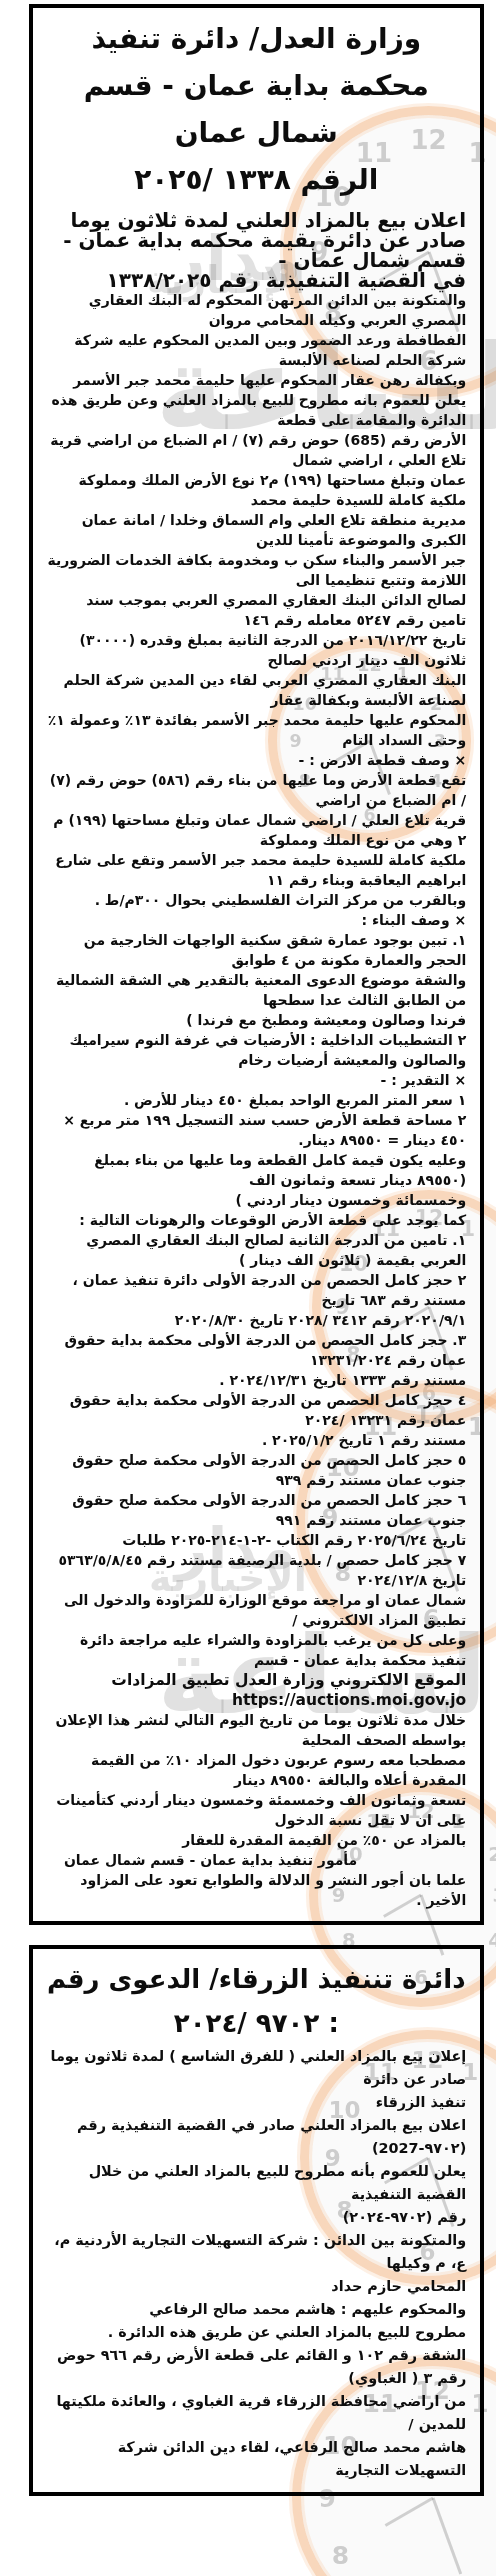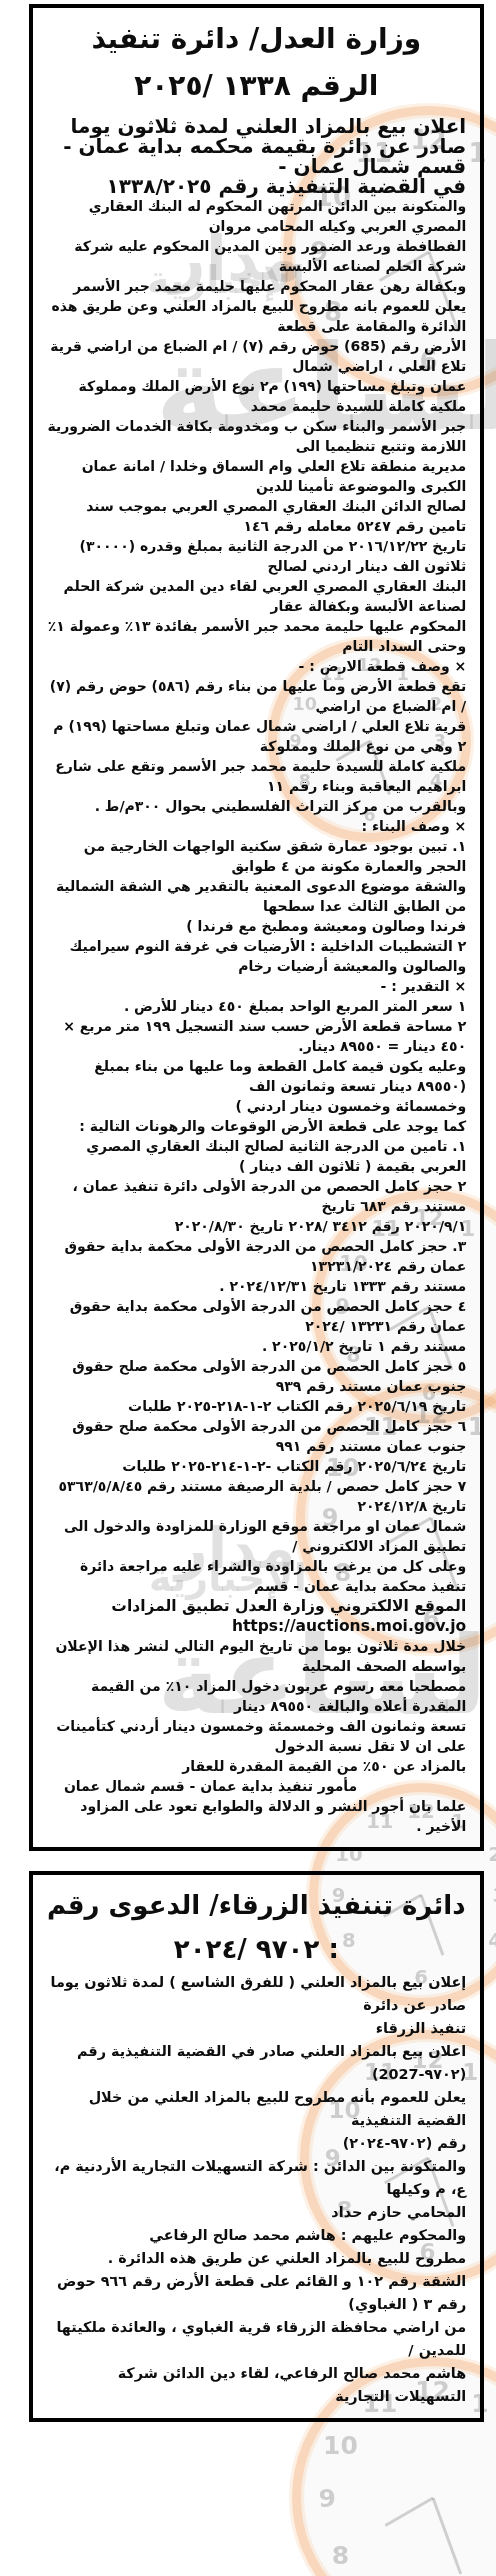--- a/index.html
+++ b/index.html
@@ -146,34 +146,35 @@
       <div class="wm-word" style="left: 155px; top: 319px; font-size: 118px;">الساعة</div>
       <div class="wm-word" style="left: 170px; top: 222px; font-size: 62px;">مدار</div>
       <div class="wm-word" style="left: 149px; top: 1556px; font-size: 38px;">الإخبارية</div>
       <div class="wm-word" style="left: 157px; top: 1613px; font-size: 108px;">الساعة</div>
       <div class="wm-word" style="left: 175px; top: 1515px; font-size: 57px;">مدار</div>
     </div>
   <div id="content">
     <section class="notice n1">
       <div class="head">
           <div class="head-line">وزارة العدل/ دائرة تنفيذ</div>
+          <div class="head-line">محكمة بداية عمان - قسم شمال عمان</div>
           <div class="head-line">الرقم ١٣٣٨ /٢٠٢٥</div>
         </div>
       <div class="body">
           <div class="line sub">اعلان بيع بالمزاد العلني لمدة ثلاثون يوما</div>
           <div class="line sub">صادر عن دائرة بقيمة محكمه بداية عمان - قسم شمال عمان -</div>
           <div class="line sub">في القضية التنفيذية رقم ١٣٣٨/٢٠٢٥</div>
           <div class="line">والمتكونة بين الدائن المرتهن المحكوم له البنك العقاري المصري العربي وكيله المحامي مروان</div>
           <div class="line">الفطافطة ورعد الضمور وبين المدين المحكوم عليه شركة شركة الحلم لصناعه الألبسة</div>
           <div class="line">وبكفالة رهن عقار المحكوم عليها حليمة محمد جبر الأسمر</div>
           <div class="line">يعلن للعموم بانه مطروح للبيع بالمزاد العلني وعن طريق هذه الدائرة والمقامة على قطعة</div>
           <div class="line">الأرض رقم (685) حوض رقم (٧) / ام الضباع من اراضي قرية تلاع العلي ، اراضي شمال</div>
           <div class="line">عمان وتبلغ مساحتها (١٩٩) م٢ نوع الأرض الملك ومملوكة ملكية كاملة للسيدة حليمة محمد</div>
+          <div class="line">مديرية منطقة تلاع العلي وام السماق وخلدا / امانة عمان الكبرى والموضوعة تأمينا للدين</div>
           <div class="line">جبر الأسمر والبناء سكن ب ومخدومة بكافة الخدمات الضرورية اللازمة وتتبع تنظيميا الى</div>
-          <div class="line">مديرية منطقة تلاع العلي وام السماق وخلدا / امانة عمان الكبرى والموضوعة تأمينا للدين</div>
           <div class="line">لصالح الدائن البنك العقاري المصري العربي بموجب سند تامين رقم ٥٢٤٧ معامله رقم ١٤٦</div>
           <div class="line">تاريخ ٢٠١٦/١٢/٢٢ من الدرجة الثانية بمبلغ وقدره (٣٠٠٠٠) ثلاثون الف دينار اردني لصالح</div>
           <div class="line">البنك العقاري المصري العربي لقاء دين المدين شركة الحلم لصناعة الألبسة وبكفالة عقار</div>
           <div class="line">المحكوم عليها حليمة محمد جبر الأسمر بفائدة ١٣٪ وعمولة ١٪ وحتى السداد التام</div>
           <div class="line">× وصف قطعة الارض : -</div>
           <div class="line">تقع قطعة الأرض وما عليها من بناء رقم (٥٨٦) حوض رقم (٧) / ام الضباع من اراضي</div>
           <div class="line">قرية تلاع العلي / اراضي شمال عمان وتبلغ مساحتها (١٩٩) م ٢ وهي من نوع الملك ومملوكة</div>
           <div class="line">ملكية كاملة للسيدة حليمة محمد جبر الأسمر وتقع على شارع ابراهيم اليعاقبة وبناء رقم ١١</div>
           <div class="line">وبالقرب من مركز التراث الفلسطيني بحوال ٣٠٠م/ط .</div>
           <div class="line">× وصف البناء :</div>
@@ -188,21 +189,20 @@
           <div class="line">وخمسمائة وخمسون دينار اردني )</div>
           <div class="line">كما يوجد على قطعة الأرض الوقوعات والرهونات التالية :</div>
           <div class="line">١. تامين من الدرجة الثانية لصالح البنك العقاري المصري العربي بقيمة ( ثلاثون الف دينار )</div>
           <div class="line">٢ حجز كامل الحصص من الدرجة الأولى دائرة تنفيذ عمان ، مستند رقم ٦٨٣ تاريخ</div>
           <div class="line">٢٠٢٠/٩/١ رقم ٣٤١٢ /٢٠٢٨ تاريخ ٢٠٢٠/٨/٣٠</div>
           <div class="line">٣. حجز كامل الحصص من الدرجة الأولى محكمة بداية حقوق عمان رقم ١٣٢٣١/٢٠٢٤</div>
           <div class="line">مستند رقم ١٣٣٣ تاريخ ٢٠٢٤/١٢/٣١ .</div>
           <div class="line">٤ حجز كامل الحصص من الدرجة الأولى محكمة بداية حقوق عمان رقم ١٣٢٣١ /٢٠٢٤</div>
           <div class="line">مستند رقم ١ تاريخ ٢٠٢٥/١/٢ .</div>
           <div class="line">٥ حجز كامل الحصص من الدرجة الأولى محكمة صلح حقوق جنوب عمان مستند رقم ٩٣٩</div>
-          <div class="line">تاريخ ٢٠٢٥/٦/١٩ رقم الكتاب ٢-١-٢١٨-٢٠٢٥ طلبات</div>
           <div class="line">٦ حجز كامل الحصص من الدرجة الأولى محكمة صلح حقوق جنوب عمان مستند رقم ٩٩١</div>
           <div class="line">تاريخ ٢٠٢٥/٦/٢٤ رقم الكتاب -٢-١-٢١٤-٢٠٢٥ طلبات</div>
           <div class="line">٧ حجز كامل حصص / بلدية الرصيفة مستند رقم ٥٣٦٣/٥/٨/٤٥ تاريخ ٢٠٢٤/١٢/٨</div>
           <div class="line">شمال عمان او مراجعة موقع الوزارة للمزاودة والدخول الى تطبيق المزاد الالكتروني /</div>
           <div class="line">وعلى كل من يرغب بالمزاودة والشراء عليه مراجعة دائرة تنفيذ محكمة بداية عمان - قسم</div>
           <div class="line url">الموقع الالكتروني وزارة العدل تطبيق المزادات https://auctions.moi.gov.jo</div>
           <div class="line">خلال مدة ثلاثون يوما من تاريخ اليوم التالي لنشر هذا الإعلان بواسطه الصحف المحلية</div>
           <div class="line">مصطحبا معه رسوم عربون دخول المزاد ١٠٪ من القيمة المقدرة أعلاه والبالغة ٨٩٥٥٠ دينار</div>
           <div class="line">تسعة وثمانون الف وخمسمئة وخمسون دينار أردني كتأمينات على ان لا تقل نسبة الدخول</div>
           <div class="line">بالمزاد عن ٥٠٪ من القيمة المقدرة للعقار</div>

